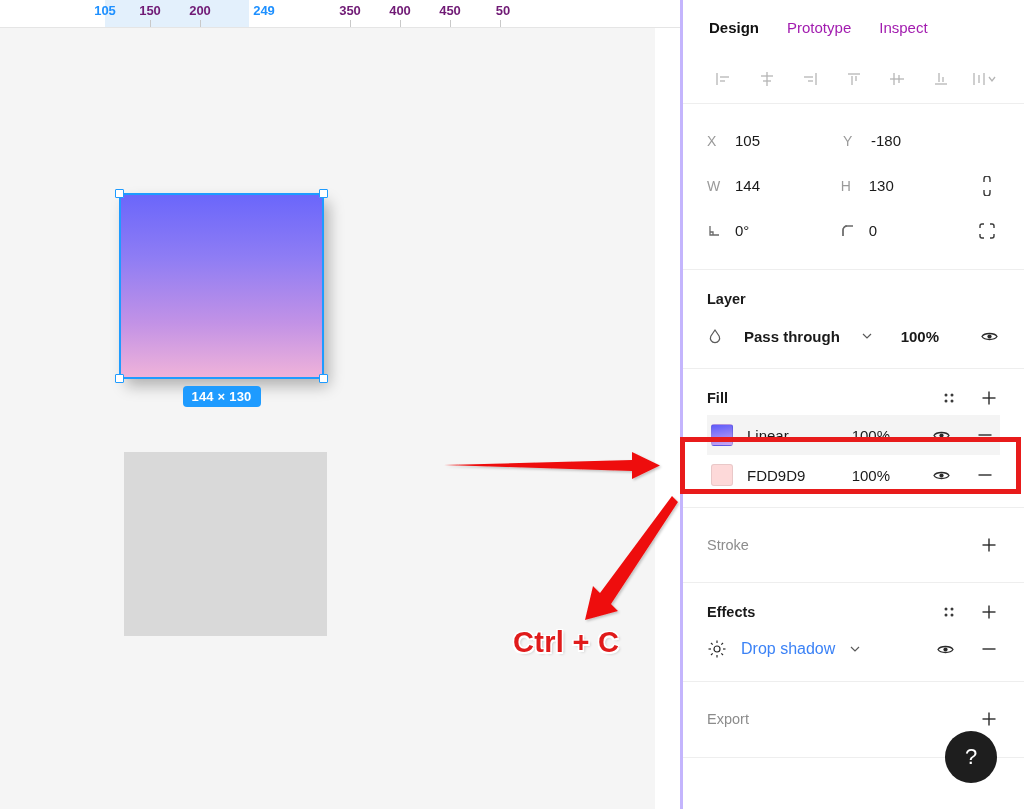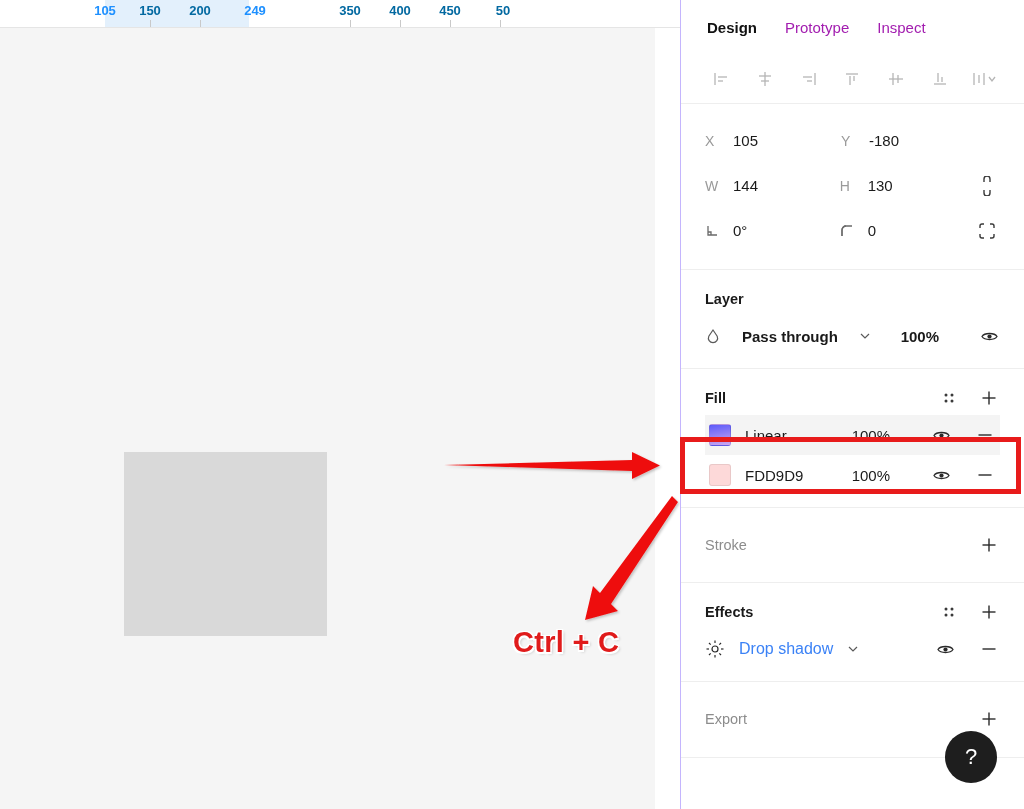--- a/index.html
+++ b/index.html
@@ -18,21 +18,21 @@
     position:absolute; top:0; left:0; width:680px; height:28px;
     background:#ffffff; border-bottom:1px solid #e5e5e5;
     overflow:hidden;
   }
   .ruler-band {
     position:absolute; top:0; height:28px;
     background:#e3f0fc;
   }
   .ruler-tick-label {
     position:absolute; top:3px;
-    font-size:13px; font-weight:bold; color:#0369a1;
+    font-size:13px; font-weight:bold; color:#701a75;
     transform:translateX(-50%); white-space:nowrap;
   }
   .ruler-tick-label.active { color:#1e90ff; }
   .ruler-mark {
     position:absolute; bottom:0; width:1px; height:7px; background:#c9c9c9;
   }
 
   .canvas-body { position:absolute; top:28px; left:0; right:0; bottom:0; background:#f5f5f5; }
 
   
@@ -77,21 +77,21 @@
     font-family:"Liberation Sans", sans-serif;
     text-shadow: 1.5px 1.5px 0 #ffffff, -1.5px 1.5px 0 #ffffff,
                  1.5px -1.5px 0 #ffffff, -1.5px -1.5px 0 #ffffff,
                  2px 2px 3px rgba(0,0,0,0.22);
     white-space:nowrap; letter-spacing:0.3px;
   }
 
   
   .panel {
     position:relative; width:344px; height:809px;
-    background:#ffffff; border-left:1px solid #c4b5fd;margin-left:25px;
+    background:#ffffff; border-left:3px solid #c4b5fd;margin-left:25px;
   }
   .tabs {
     display:flex; align-items:center; height:54px;
     padding-left:26px; gap:28px;
   }
   .tab { font-size:15px; color:#a21caf; cursor:pointer; }
   .tab.active { color:#111; font-weight:bold; }
 
   .align-row {
     display:flex; align-items:center; height:50px;
@@ -162,33 +162,42 @@
   <div class="canvas-area">
 
     <div class="ruler">
       <div class="ruler-band" style="left:105px;width:144px;"></div>
 
       <div class="ruler-tick-label active" style="left:105px;">105</div>
       <div class="ruler-tick-label" style="left:150px;">150</div>
       <div class="ruler-mark" style="left:150px;"></div>
       <div class="ruler-tick-label" style="left:200px;">200</div>
       <div class="ruler-mark" style="left:200px;"></div>
-      <div class="ruler-tick-label active" style="left:255px;">249</div>
+      <div class="ruler-tick-label active" style="left:264px;">249</div>
       <div class="ruler-tick-label" style="left:350px;">350</div>
       <div class="ruler-mark" style="left:350px;"></div>
       <div class="ruler-tick-label" style="left:400px;">400</div>
       <div class="ruler-mark" style="left:400px;"></div>
       <div class="ruler-tick-label" style="left:450px;">450</div>
       <div class="ruler-mark" style="left:450px;"></div>
       <div class="ruler-tick-label" style="left:503px;">50</div>
       <div class="ruler-mark" style="left:500px;"></div>
     </div>
 
     <div class="canvas-body">
 
+      <div class="sel-wrap">
+        <div class="sel-rect"></div>
+        <div class="sel-border"></div>
+        <div class="handle tl"></div>
+        <div class="handle tr"></div>
+        <div class="handle bl"></div>
+        <div class="handle br"></div>
+        <div class="size-badge">144 × 130</div>
+      </div>
 
       <div class="gray-rect"></div>
 
       <svg class="annot-svg" viewBox="0 0 680 809">
         <defs>
           <filter id="sh" x="-30%" y="-30%" width="170%" height="170%">
             <feDropShadow dx="1.5" dy="1.5" stdDeviation="1.2" flood-color="#000" flood-opacity="0.22"></feDropShadow>
           </filter>
         </defs>
         <g filter="url(#sh)">

